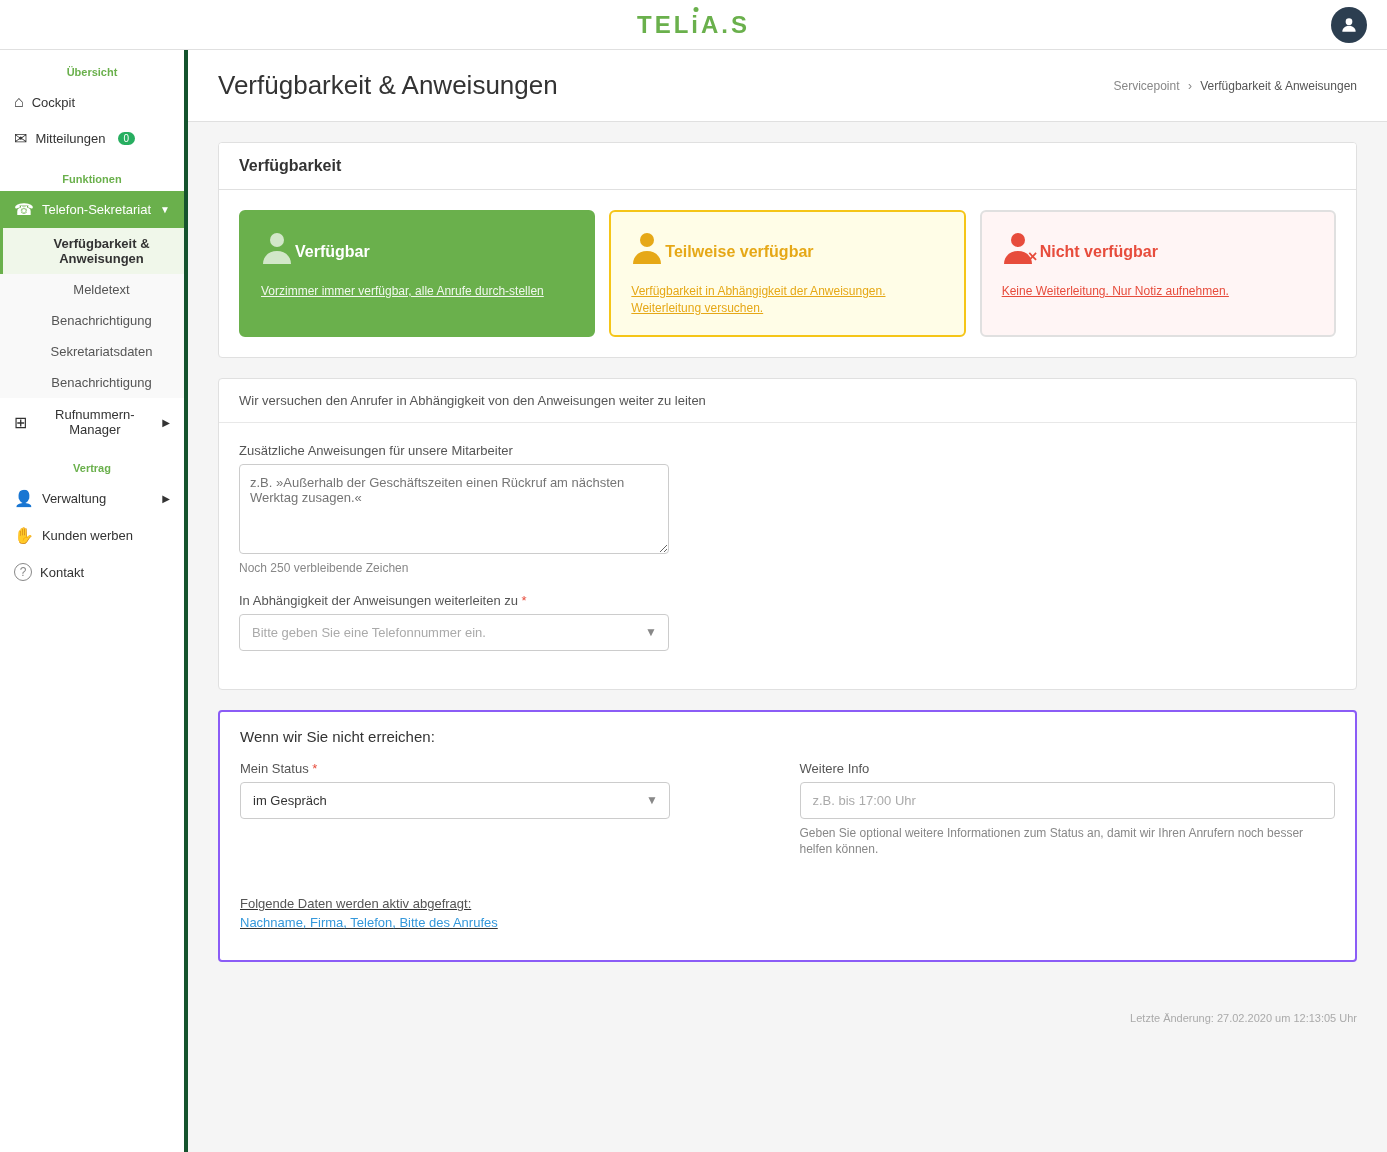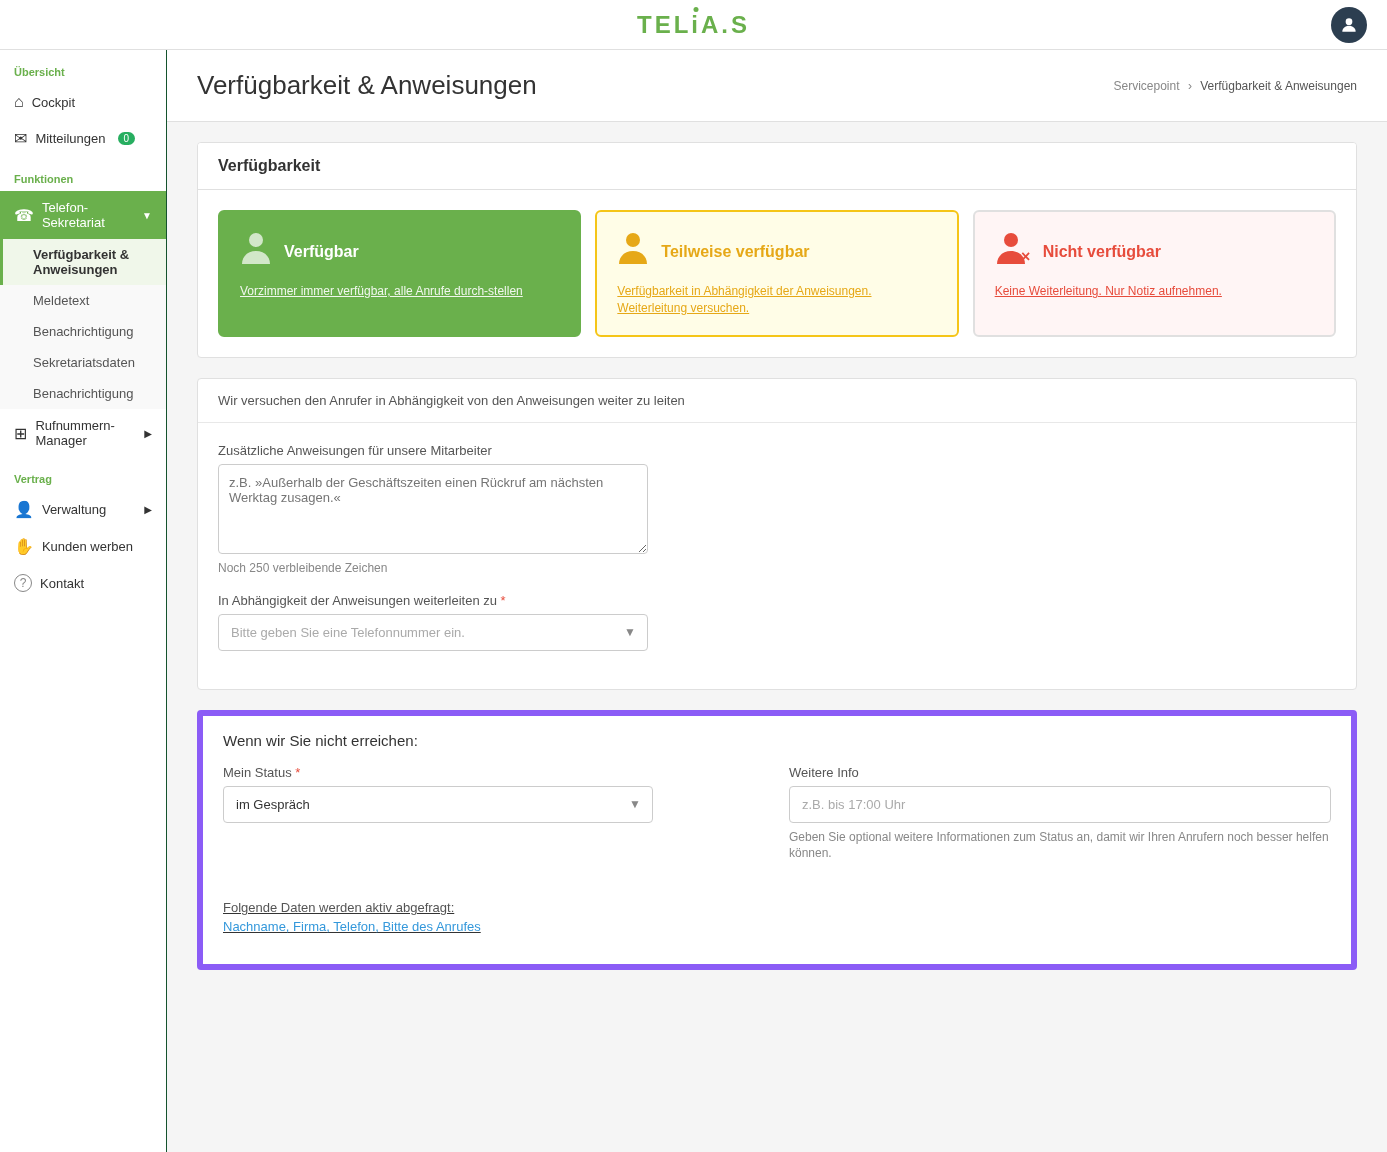--- a/index.html
+++ b/index.html
@@ -32,25 +32,26 @@
 
     
     .layout {
       display: flex;
       flex: 1;
       overflow: hidden;
     }
 
     
     .sidebar {
-      width: 167px;
-      background: #fff;
-      border-right: 1px solid #14532d;
+      width: 188px;
+      background: #fff;
+      border-right: 4px solid #14532d;
       overflow-y: auto;
       flex-shrink: 0;
+      text-align: center;
     }
     .sidebar-section-label {
       font-size: 11px;
       font-weight: bold;
       color: #6ab04c;
       padding: 16px 14px 6px 14px;
       text-transform: none;
     }
     .sidebar-item {
       display: flex;
@@ -176,21 +177,21 @@
       border-color: #f5c518;
     }
     .avail-card.red {
       background: #fff5f5;
       border-color: #e0e0e0;
     }
 
     .avail-card-header {
       display: flex;
       align-items: center;
-      gap: 12px;
+      gap: 2px;
       margin-bottom: 10px;
       width: 100%;
     }
     .avail-card-icon {
       font-size: 28px;
     }
     .avail-card.green .avail-card-icon { color: rgba(255,255,255,0.85); }
     .avail-card.yellow .avail-card-icon { color: #e6a817; }
     .avail-card.red .avail-card-icon { color: #e74c3c; }
 
@@ -265,21 +266,21 @@
       right: 12px;
       top: 50%;
       transform: translateY(-50%);
       color: #888;
       pointer-events: none;
       font-size: 12px;
     }
 
     .when-section {
       background: #fff;
-      border: 6px solid #8b5cf6;
+      border: 2px solid #8b5cf6;
       border-radius: 4px;
       margin-bottom: 20px;
       overflow: hidden;
     }
     .when-title {
       font-size: 15px;
       font-weight: 500;
       padding: 16px 20px;
       color: #333;
     }
@@ -532,15 +533,16 @@
 
           <div class="data-query-section">
             <div class="data-query-label">Folgende Daten werden aktiv abgefragt:</div>
             <div class="data-query-values">Nachname, Firma, Telefon, Bitte des Anrufes</div>
           </div>
         </div>
       </div>
 
     </div>
 
+    <div class="footer-timestamp">Letzte Änderung: 27.02.2020 um 12:13:05 Uhr</div>
 
   </main>
 </div>
 
 </body></html>

